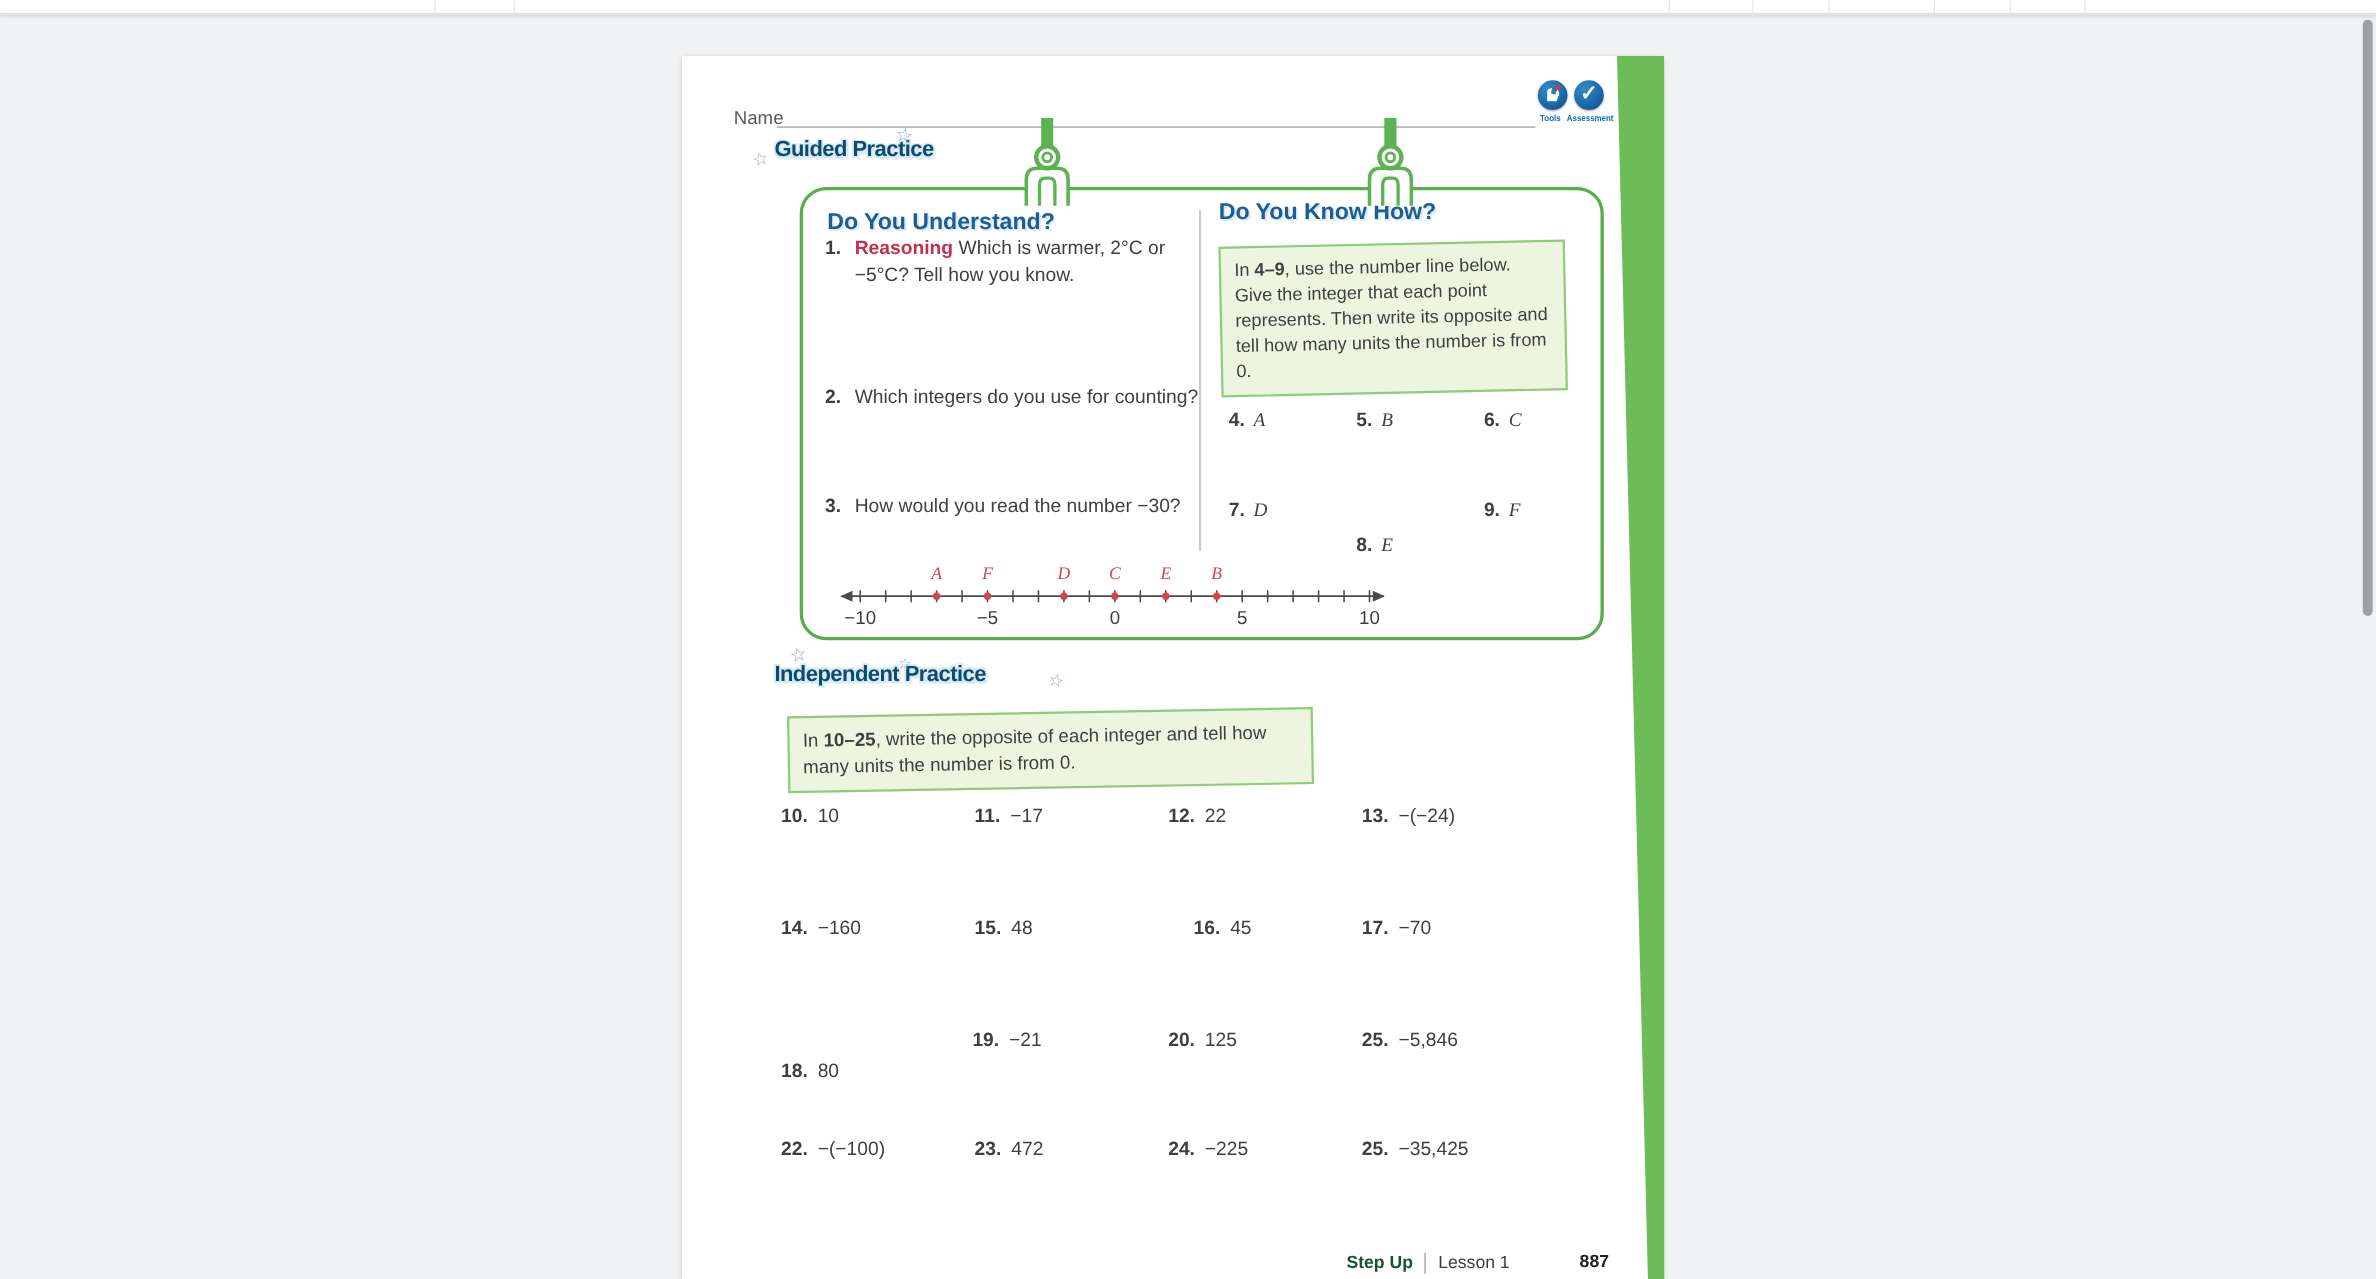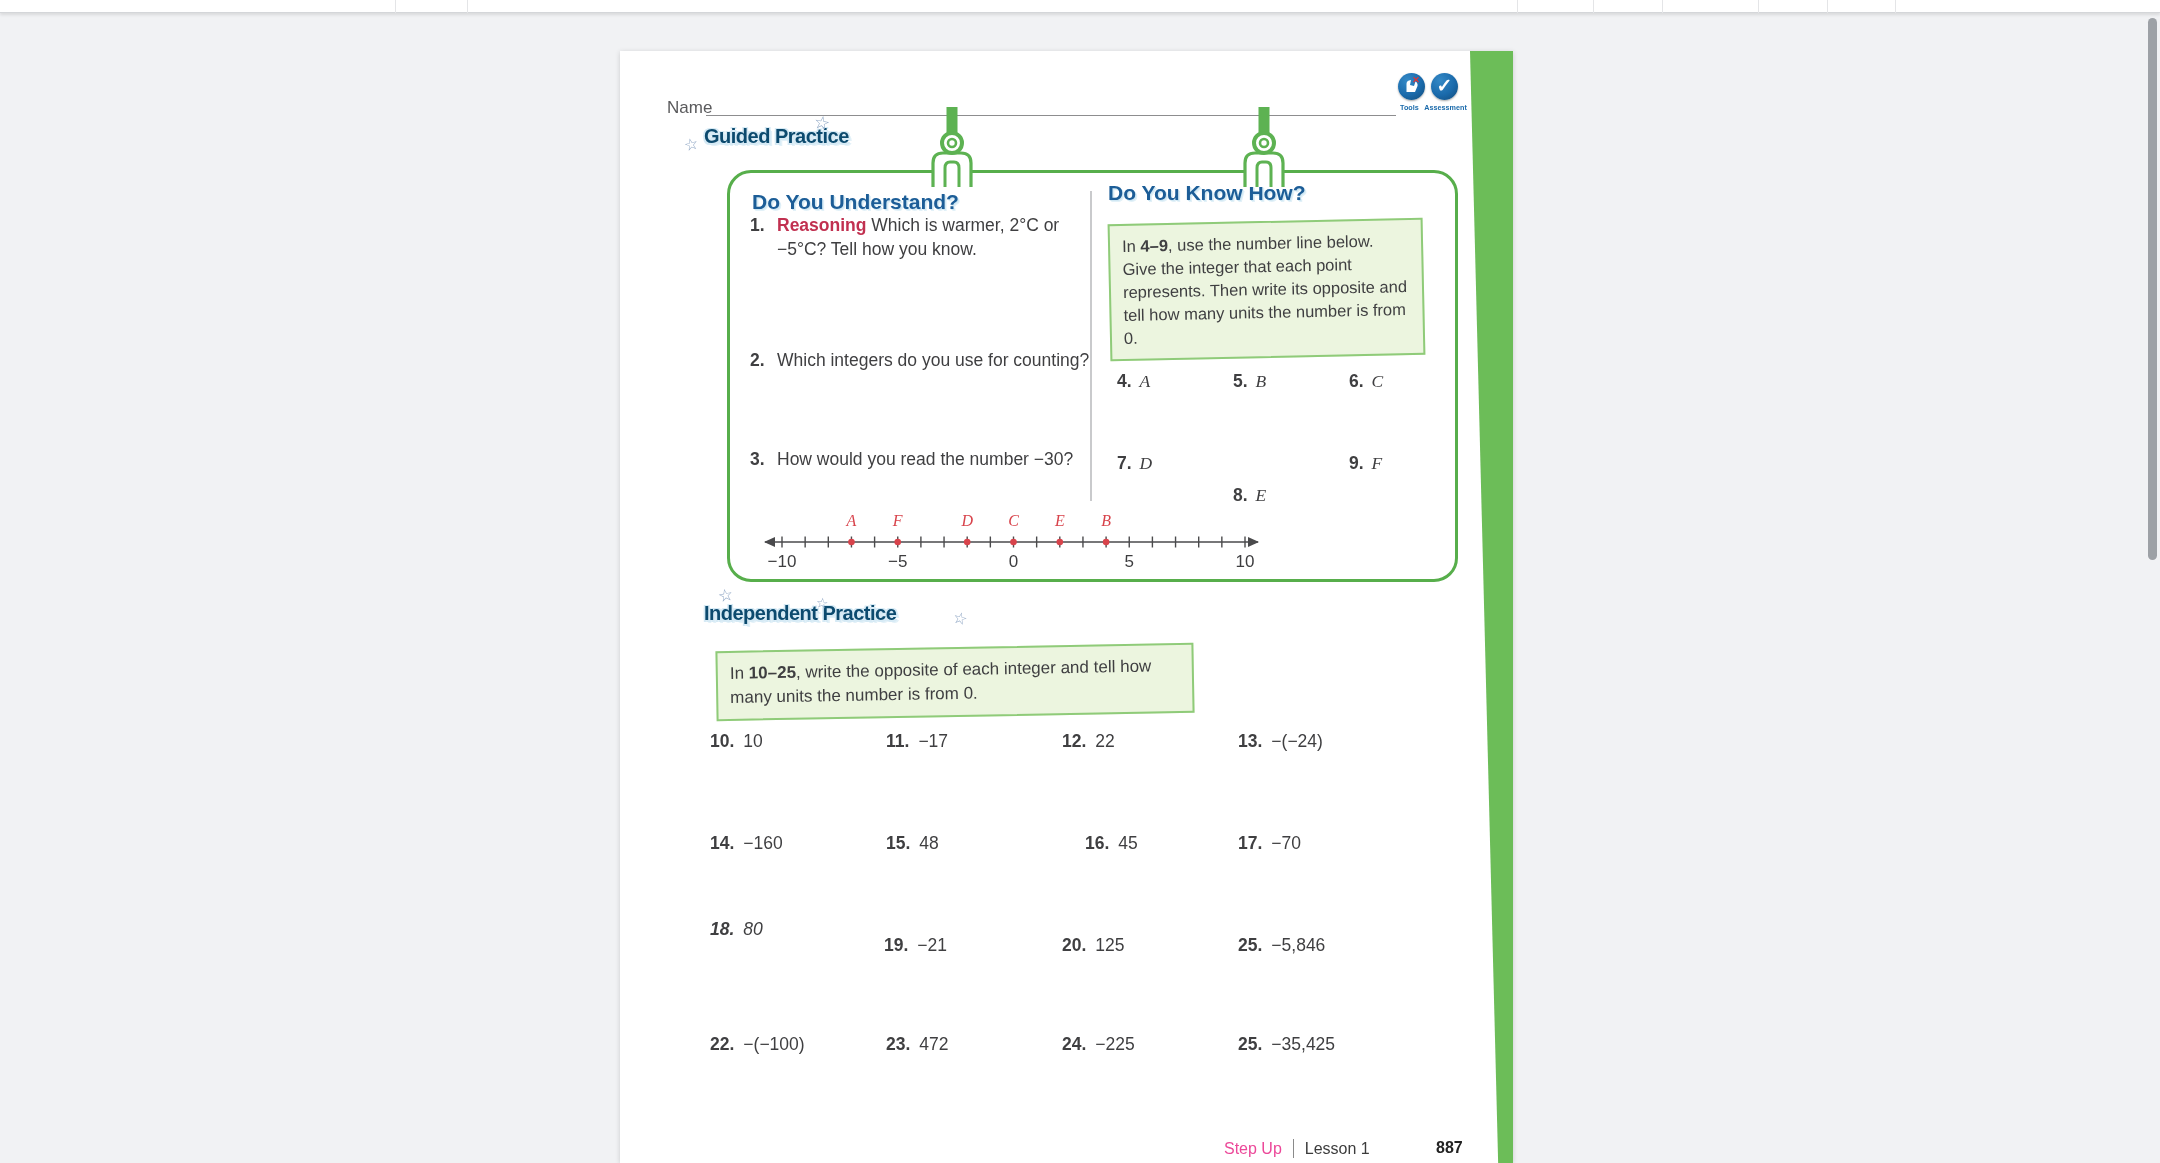--- a/index.html
+++ b/index.html
@@ -61,21 +61,21 @@
   .ex-num { font-weight:bold; margin-right:9px; }
 
   
   .hanger { position:absolute; width:60px; height:84px; z-index:6; }
 
   
   .numline { position:absolute; left:130px; top:457px; }
 
   
   .footer { position:absolute; left:604px; top:1088px; display:flex; align-items:center; font-size:16px; }
-  .footer .prog { font-weight:normal; color:#ec4899; }
+  .footer .prog { font-weight:bold; color:#14532d; }
   .footer .bar { width:1px; height:19px; background:#8a8a8a; margin:0 11px; }
   .footer .lesson { color:#3c3c3c; }
   .page-num { position:absolute; left:816px; top:1088px; font-size:16px; font-weight:bold; color:#232323; }
 </style>
 </head>
 <body>
 
 <div class="top-strip">
   <div class="strip-sep" style="left:395px"></div>
   <div class="strip-sep" style="left:467px"></div>
@@ -205,21 +205,21 @@
   <div class="green-note note-2"><span>In </span><b>10–25</b><span>, write the opposite of each integer and tell how many units the number is from 0.</span></div>
 
   <div class="ex-item" style="left:90px;  top:680px;"><span class="ex-num">10.</span><span>10</span></div>
   <div class="ex-item" style="left:266px; top:680px;"><span class="ex-num">11.</span><span>−17</span></div>
   <div class="ex-item" style="left:442px; top:680px;"><span class="ex-num">12.</span><span>22</span></div>
   <div class="ex-item" style="left:618px; top:680px;"><span class="ex-num">13.</span><span>−(−24)</span></div>
   <div class="ex-item" style="left:90px;  top:782px;"><span class="ex-num">14.</span><span>−160</span></div>
   <div class="ex-item" style="left:266px; top:782px;"><span class="ex-num">15.</span><span>48</span></div>
   <div class="ex-item" style="left:465px; top:782px;"><span class="ex-num">16.</span><span>45</span></div>
   <div class="ex-item" style="left:618px; top:782px;"><span class="ex-num">17.</span><span>−70</span></div>
-  <div class="ex-item" style="left:90px;  top:868px;font-style:italic;"><span class="ex-num">18.</span><span>80</span></div>
+  <div class="ex-item" style="left:90px;  top:912px;"><span class="ex-num">18.</span><span>80</span></div>
   <div class="ex-item" style="left:264px; top:884px;"><span class="ex-num">19.</span><span>−21</span></div>
   <div class="ex-item" style="left:442px; top:884px;"><span class="ex-num">20.</span><span>125</span></div>
   <div class="ex-item" style="left:618px; top:884px;"><span class="ex-num">25.</span><span>−5,846</span></div>
   <div class="ex-item" style="left:90px;  top:983px;"><span class="ex-num">22.</span><span>−(−100)</span></div>
   <div class="ex-item" style="left:266px; top:983px;"><span class="ex-num">23.</span><span>472</span></div>
   <div class="ex-item" style="left:442px; top:983px;"><span class="ex-num">24.</span><span>−225</span></div>
   <div class="ex-item" style="left:618px; top:983px;"><span class="ex-num">25.</span><span>−35,425</span></div>
 
   <div class="footer">
     <span class="prog">Step Up</span>

